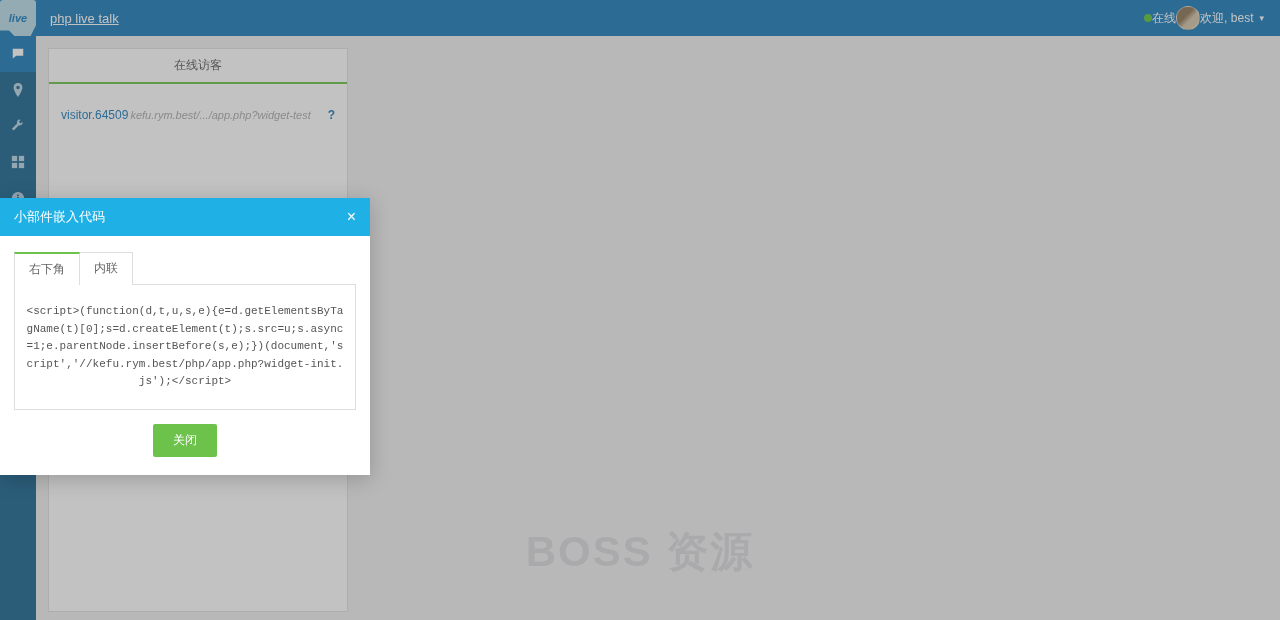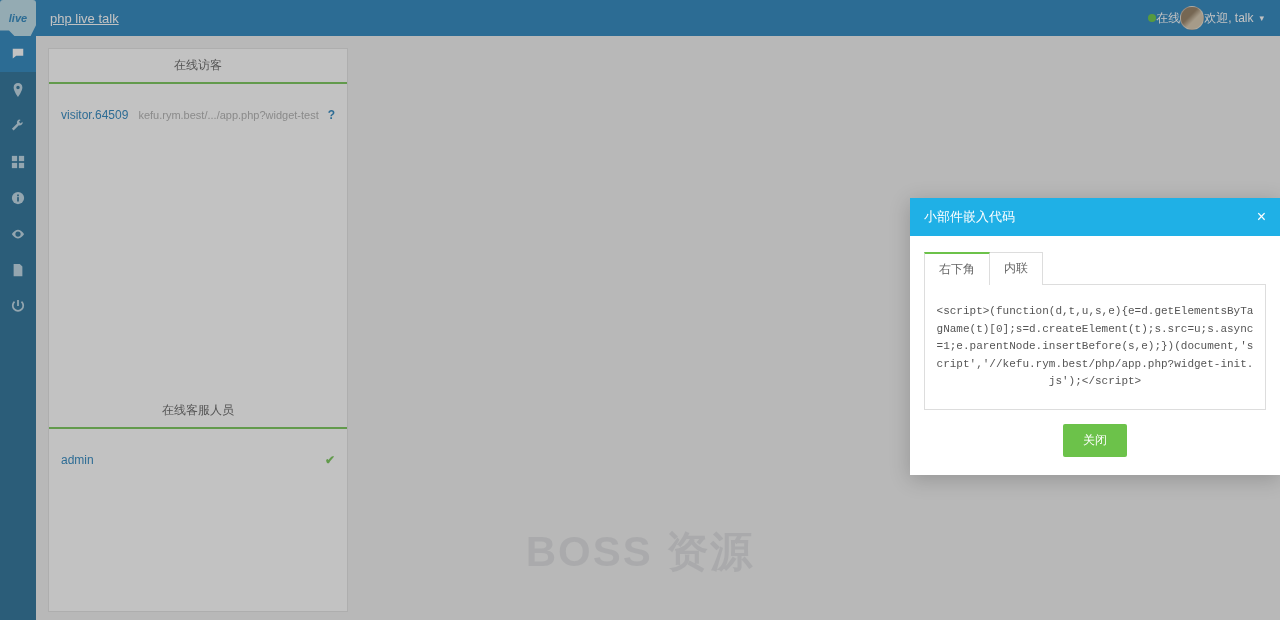--- a/index.html
+++ b/index.html
@@ -23,27 +23,27 @@
 
 .main { position: absolute; left: 36px; top: 36px; right: 0; bottom: 0; padding: 12px; }
 
 .panel { width: 300px; background: #fff; border: 1px solid #e0e0e0; }
 .panel-head { text-align: center; padding: 8px 0; font-size: 12px; color: #555; border-bottom: 1px solid #e5e5e5; }
 .panel-head.green-under { border-bottom: 2px solid #6cc24a; }
 .panel-body { }
 .visitor-row { padding: 24px 12px; display: flex; align-items: center; border-top: 1px solid #f0f0f0; }
 .visitor-row:first-child { border-top: none; }
 .v-name { color: #1a7bb9; font-size: 12px; }
-.v-url { color: #aaa; font-size: 11px; margin-left: 10px; flex: 1; white-space: nowrap; overflow: hidden; text-overflow: ellipsis; }
+.v-url { color: #aaa; font-style: italic; font-size: 11px; margin-left: 2px; flex: 1; white-space: nowrap; overflow: hidden; text-overflow: ellipsis; }
 .v-icon { color: #1a7bb9; font-size: 12px; font-weight: bold; }
 .v-icon.green { color: #6cc24a; }
 
 .spacer-panel { height: 310px; }
 
-.overlay { position: absolute; inset: 0; background: rgba(80,80,80,0.35); display: flex; align-items: flex-start; justify-content: flex-end; padding-top: 198px; }
+.overlay { position: absolute; inset: 0; background: rgba(80,80,80,0.35); display: flex; align-items: flex-start; justify-content: flex-start; padding-top: 198px; }
 .modal { width: 370px; background: #fff; box-shadow: 0 4px 20px rgba(0,0,0,0.2); }
 .modal-head { background: #1fb0e6; color: #fff; padding: 10px 14px; display: flex; align-items: center; }
 .modal-title { font-size: 13px; }
 .modal-close { margin-left: auto; font-size: 16px; cursor: pointer; line-height: 1; }
 .modal-body { padding: 16px 14px 14px; }
 .tabs { display: flex; }
 .tab { padding: 7px 14px; font-size: 12px; color: #666; border: 1px solid #ddd; background: #fff; cursor: pointer; border-bottom: none; }
 .tab.active { border-top: 2px solid #6cc24a; position: relative; z-index: 2; }
 .tab + .tab { margin-left: -1px; }
 .code-box { border: 1px solid #ddd; padding: 18px 10px; font-family: "Courier New", monospace; font-size: 11px; color: #555; text-align: center; line-height: 1.6; margin-top: -1px; word-break: break-all; }
@@ -56,21 +56,21 @@
 <body>
 
 <div class="topbar">
   <div class="logo">live</div>
   <div class="app-title">php live talk</div>
   <div class="topbar-right">
     <span class="status-dot"></span>
     <span class="status-text">在线</span>
     <div class="avatar"></div>
     <div class="welcome">
-      <span>欢迎, talk</span>
+      <span>欢迎, best</span>
       <span class="chev">▾</span>
     </div>
   </div>
 </div>
 
 <div class="sidebar">
   <div class="side-item active">
     <svg viewBox="0 0 16 16">
         <path d="M2 2h12v8H6l-4 3V2z"></path>
       </svg>

